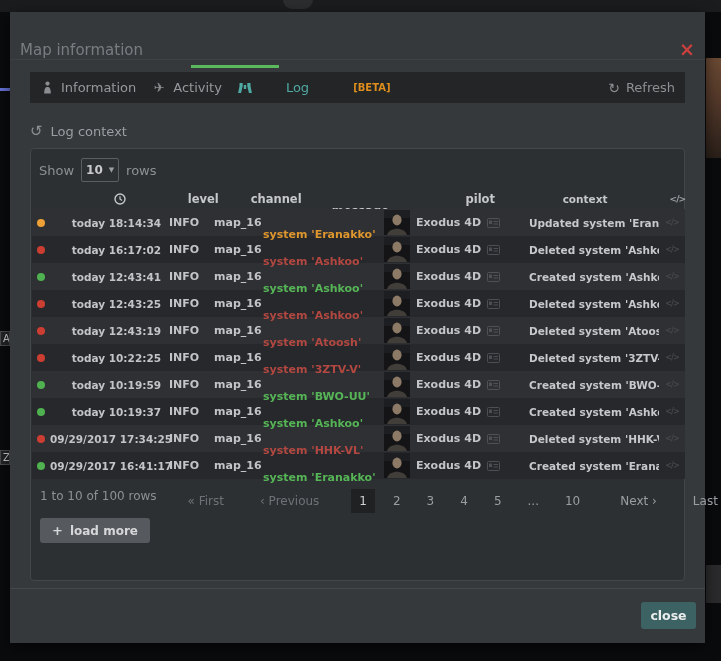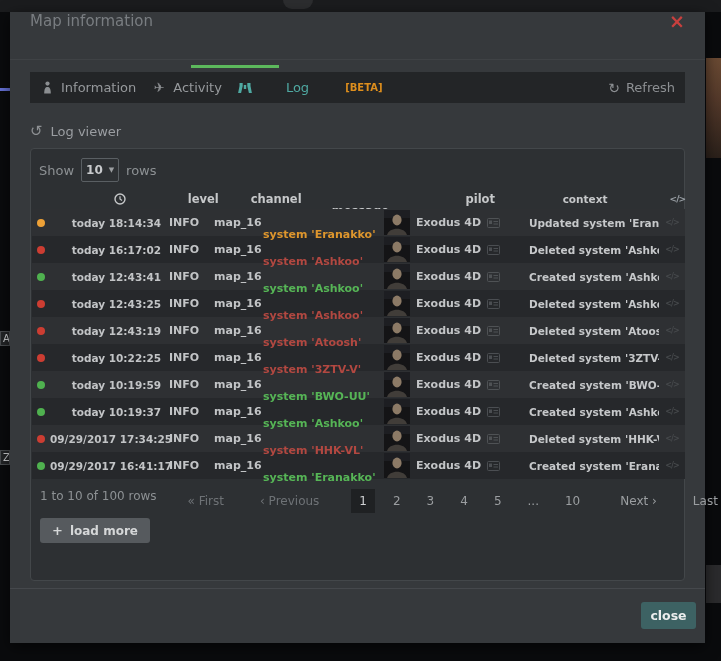--- a/index.html
+++ b/index.html
@@ -12,34 +12,34 @@
   .topbar-blob { position:absolute; left:283px; top:0; width:30px; height:9px; background:#2c2d2f; border-radius:0 0 9px 9px; }
   .bg-blue-line { position:absolute; left:0; top:88px; width:10px; height:3px; background:#6672d8; }
   .bg-frag { position:absolute; overflow:hidden; font-size:10px; color:#cfd1d3; background:#232527; border:1px solid #4a4d50; padding:1px 2px; white-space:nowrap; }
   .bg-portrait { position:absolute; left:706px; top:58px; width:15px; height:100px;
     background:linear-gradient(180deg,#6a4a33 0%,#54392a 40%,#2a201a 100%); }
   .bg-patch { position:absolute; left:706px; top:565px; width:15px; height:38px; background:#2b2b2d; }
 
   
   .modal { position:absolute; left:10px; top:12px; width:695px; height:631px; background:#36393c;
     box-shadow:0 4px 14px rgba(0,0,0,.6); }
-  .modal-header { height:48px; padding:0 20px; display:flex; align-items:flex-start; justify-content:space-between;
+  .modal-header { height:48px; padding:0 10px; display:flex; align-items:flex-end; justify-content:space-between;
     border-bottom:1px solid #3f4245; }
   .modal-title { color:#797d81; font-size:15px; }
   .close-x { color:#c8403e; font-size:19px; font-weight:bold; line-height:1; cursor:pointer; }
 
   .active-line { position:absolute; left:181px; top:53px; width:88px; height:3px; background:#5cb85c; }
 
   .tabbar { position:absolute; left:20px; top:60px; width:655px; height:31px; background:#232527;
     display:flex; align-items:center; padding:0 10px; }
   .tab { display:flex; align-items:center; gap:7px; color:#96999c; font-size:13px; margin-right:16px; cursor:pointer; }
   .tab .ticon { display:inline-flex; width:14px; justify-content:center; color:#8b8e91; font-size:13px; }
   .tab.active { color:#4fa9a2;gap:34px; }
   .tab.active .ticon { color:#4fa9a2; }
-  .beta { color:#dd8e1d; font-size:10px; font-weight:bold; margin-left:2px; }
+  .beta { color:#dd8e1d; font-size:10px; font-weight:bold; margin-left:10px; }
   .refresh { margin-left:auto; display:flex; align-items:center; gap:6px; color:#8d9093; font-size:13px; cursor:pointer; }
   .refresh .ticon { font-size:14px; }
 
   .section-head { position:absolute; left:20px; top:110px; display:flex; align-items:center; gap:8px;
     color:#9b9ea2; font-size:13px; }
   .section-head .hicon { font-size:15px; color:#8d9093; }
 
   .panel { position:absolute; left:20px; top:136px; width:655px; height:433px; background:#2d3033;
     border:1px solid #43474a; border-radius:4px; }
 
@@ -147,21 +147,21 @@
         <span class="beta">[BETA]</span>
       </span>
       <span class="refresh">
         <span class="ticon">↻</span>
         <span>Refresh</span>
       </span>
     </div>
 
     <div class="section-head">
       <span class="hicon">↺</span>
-      <span>Log viewer</span>
+      <span>Log context</span>
     </div>
 
     <div class="panel">
 
       <div class="controls">
         <div class="ctl-left">
           <span>Show</span>
           <span class="select-box">
             <span>10</span>
             <span class="caret">▼</span>

